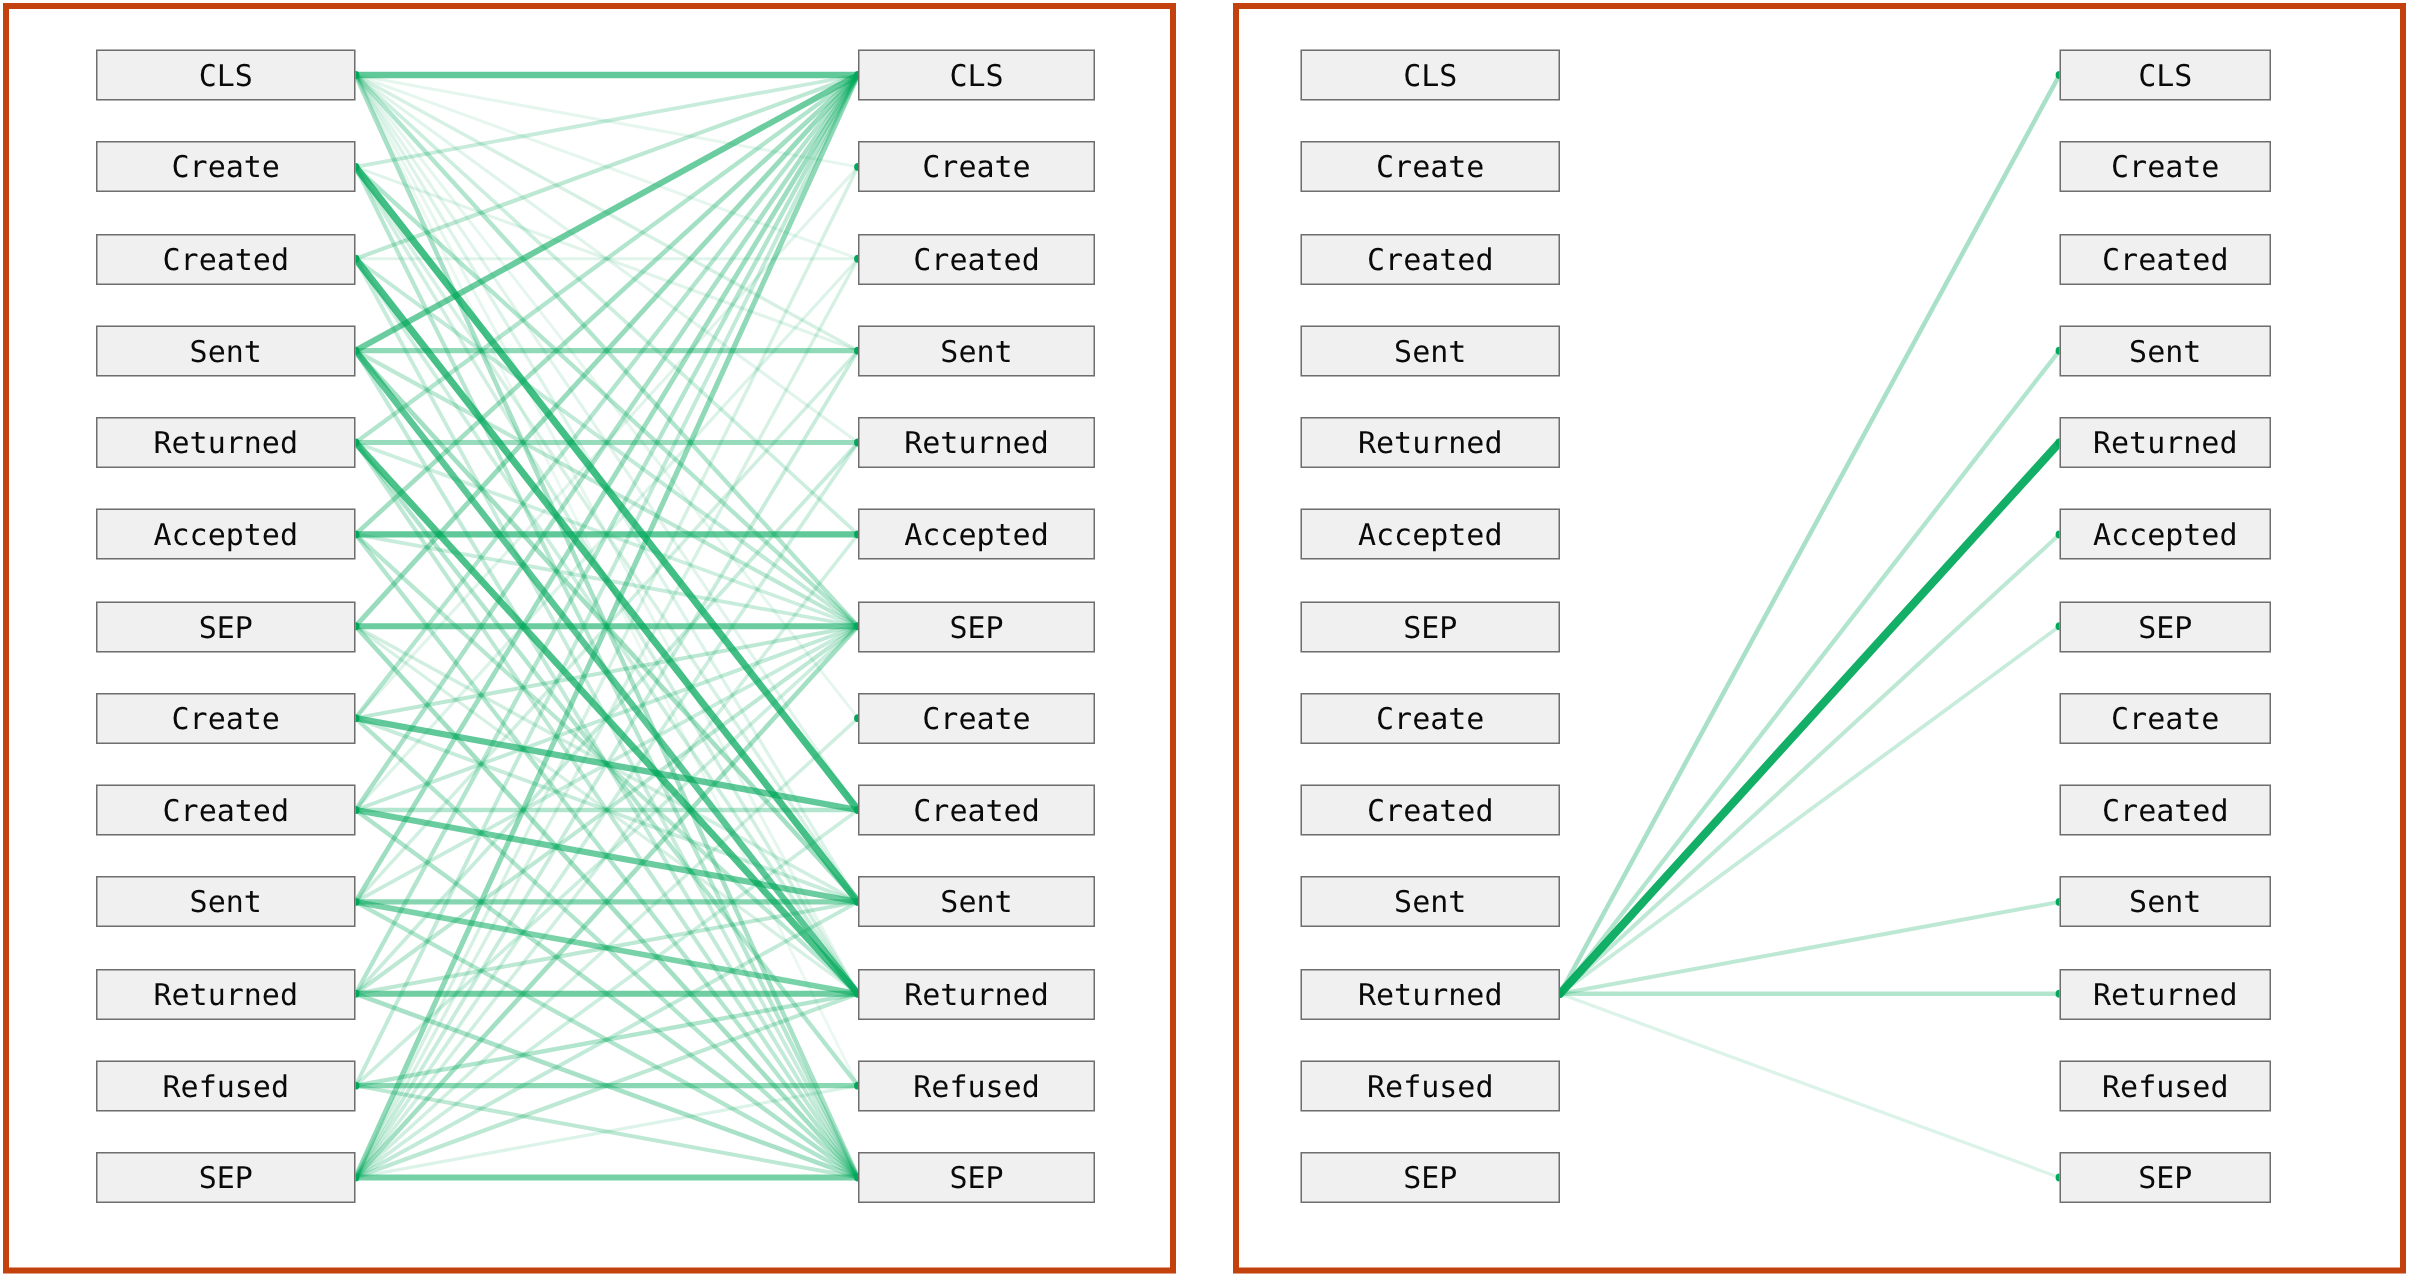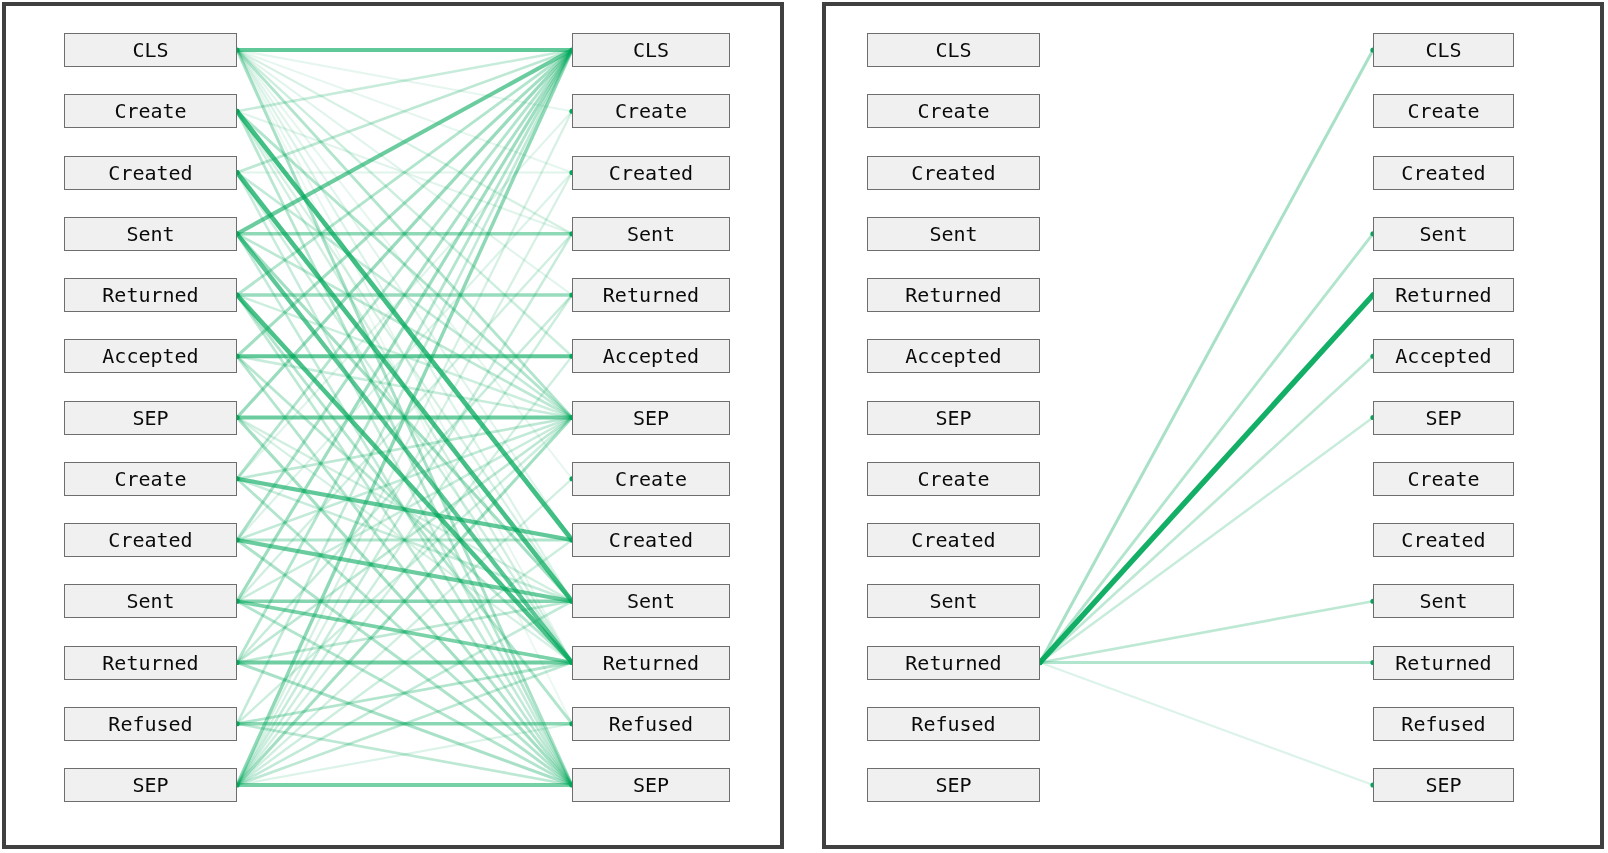--- a/index.html
+++ b/index.html
@@ -11,21 +11,21 @@
   #root {
     position: relative;
     width: 1608px;
     height: 853px;
     background: #ffffff;
     overflow: hidden;
   }
   .panel {
     position: absolute;
     background: #ffffff;
-    border: 4px solid #404040;
+    border: 4px solid #c2410c;
     overflow: hidden;
     text-decoration: underline;
   }
   #panel-left  { left: 2px;   top: 2px; width: 782px; height: 847px; }
   #panel-right { left: 822px; top: 2px; width: 782px; height: 847px; }
 
   .edges {
     position: absolute;
     left: 0; top: 0;
     width: 100%; height: 100%;

